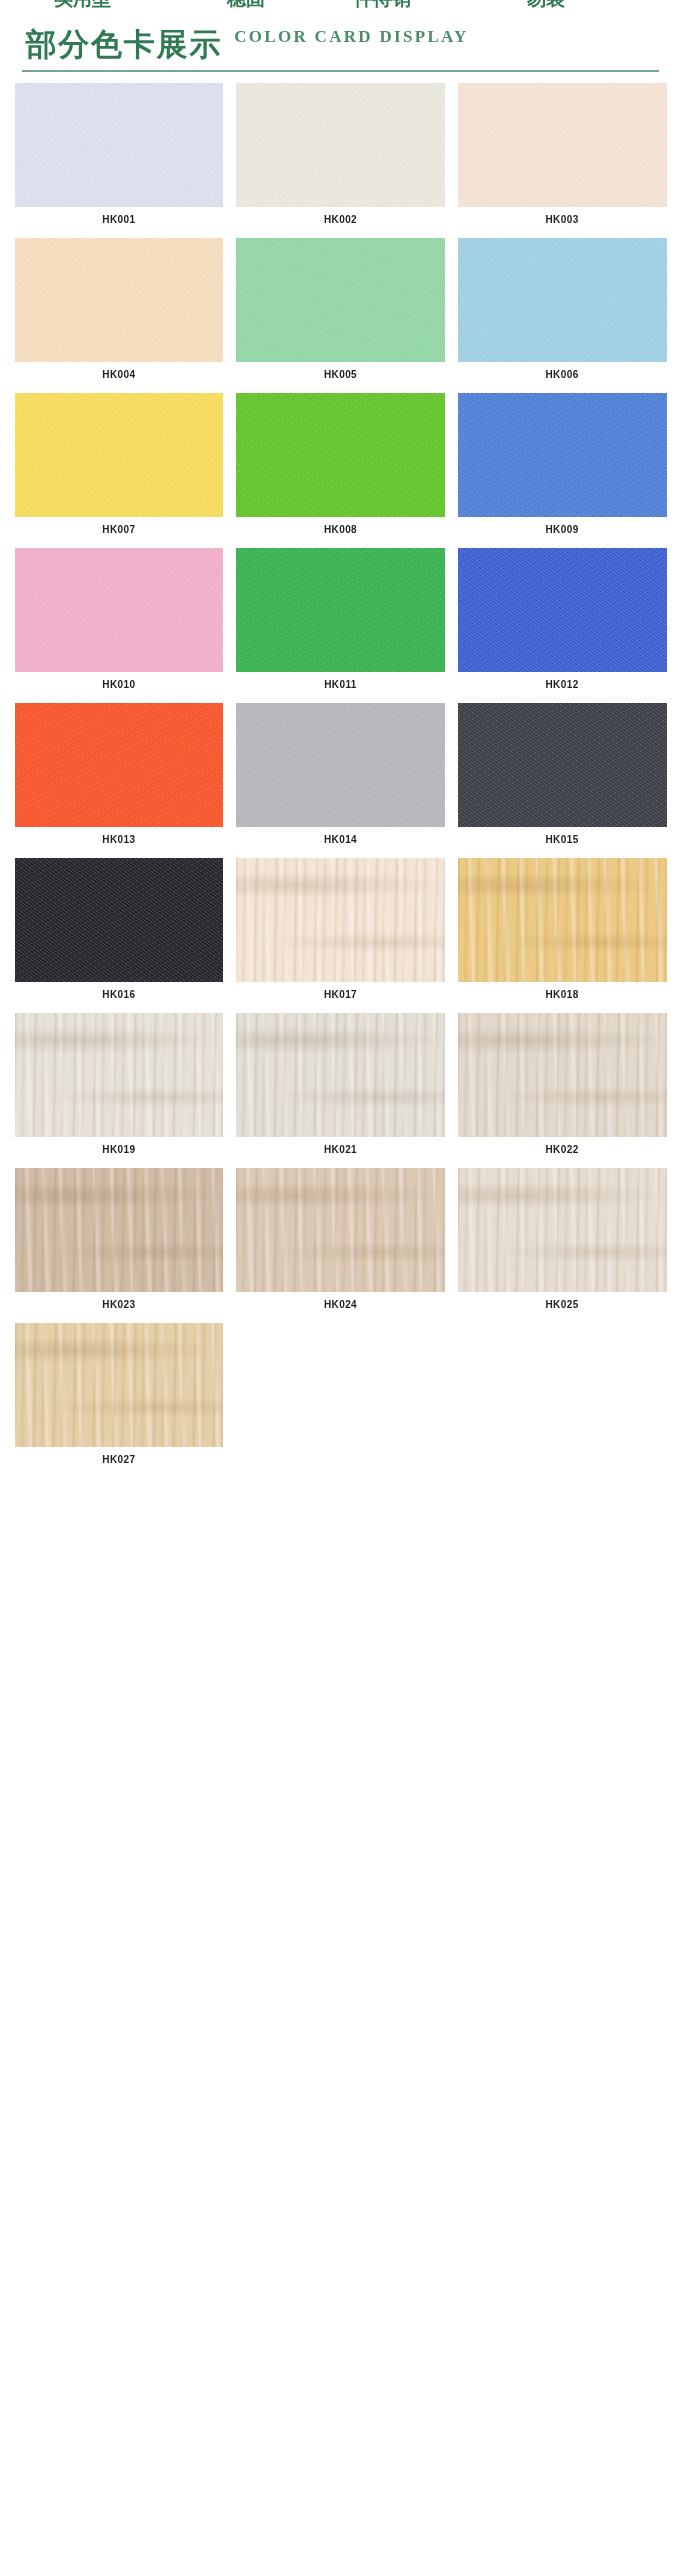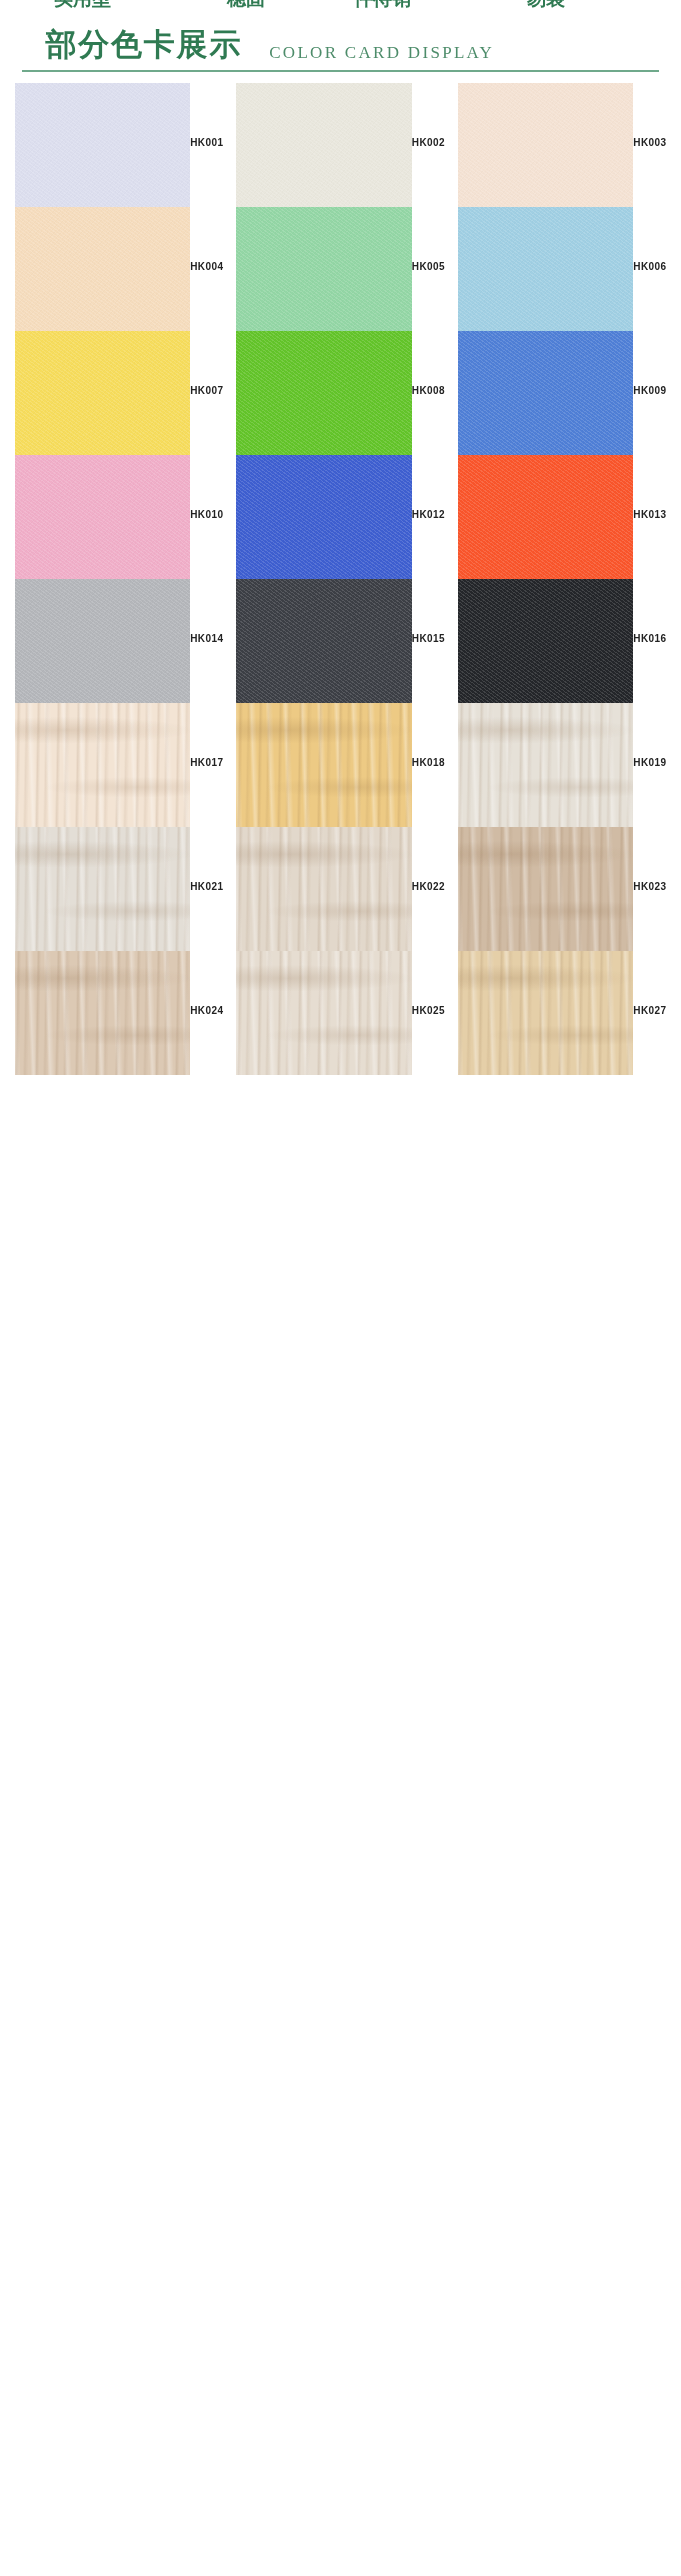--- a/index.html
+++ b/index.html
@@ -24,58 +24,56 @@
     font-family:"Liberation Serif", serif;
     font-size:19px;
     font-weight:bold;
     white-space:nowrap;
   }
 
   
   .title-block{
     padding:7.3px 0 0 25.4px;
     display:flex;
-    align-items:flex-end;
-    gap:27px;
-    margin-left:20px;
+    align-items:flex-start;
+    gap:12px;
   }
   .title-cn{
     color:#2f7a52;
     font-family:"Liberation Serif", serif;
     font-size:31px;
     font-weight:bold;
     letter-spacing:1.8px;
     line-height:1.15;
   }
   .title-en{
     color:#4d8c6a;
     font-family:"Liberation Serif", serif;
     font-size:17px;
     letter-spacing:2.3px;
-    font-weight:normal;
+    font-weight:bold;
   }
   .rule{
     height:1.8px;
     background:#6fa98b;
     margin:7.3px 22px 0 22px;
   }
 
   
   .grid{
     display:grid;
     grid-template-columns:repeat(3,1fr);
     column-gap:12.7px;
     row-gap:0px;
     padding:11px 14.5px 9px 14.5px;
     box-sizing:border-box;
   }
   .cell{
     display:flex;
-    flex-direction:row;
-    align-items:center;
+    flex-direction:column;
   }
   .swatch{
     width:100%;
     height:124px;
     position:relative;
     overflow:hidden;
     background-size:cover;
   }
   
   .swatch.solid::after{
@@ -177,20 +175,24 @@
       </div>
       <div class="cell">
         <div class="swatch solid" style="background: rgb(79, 127, 214);"></div>
         <div class="label">HK009</div>
       </div>
       <div class="cell">
         <div class="swatch solid" style="background: rgb(240, 174, 200);"></div>
         <div class="label">HK010</div>
       </div>
       <div class="cell">
+        <div class="swatch solid" style="background: rgb(55, 178, 77);"></div>
+        <div class="label">HK011</div>
+      </div>
+      <div class="cell">
         <div class="swatch solid" style="background: rgb(62, 95, 208);"></div>
         <div class="label">HK012</div>
       </div>
       <div class="cell">
         <div class="swatch solid" style="background: rgb(249, 85, 43);"></div>
         <div class="label">HK013</div>
       </div>
       <div class="cell">
         <div class="swatch solid" style="background: rgb(180, 182, 186);"></div>
         <div class="label">HK014</div>

